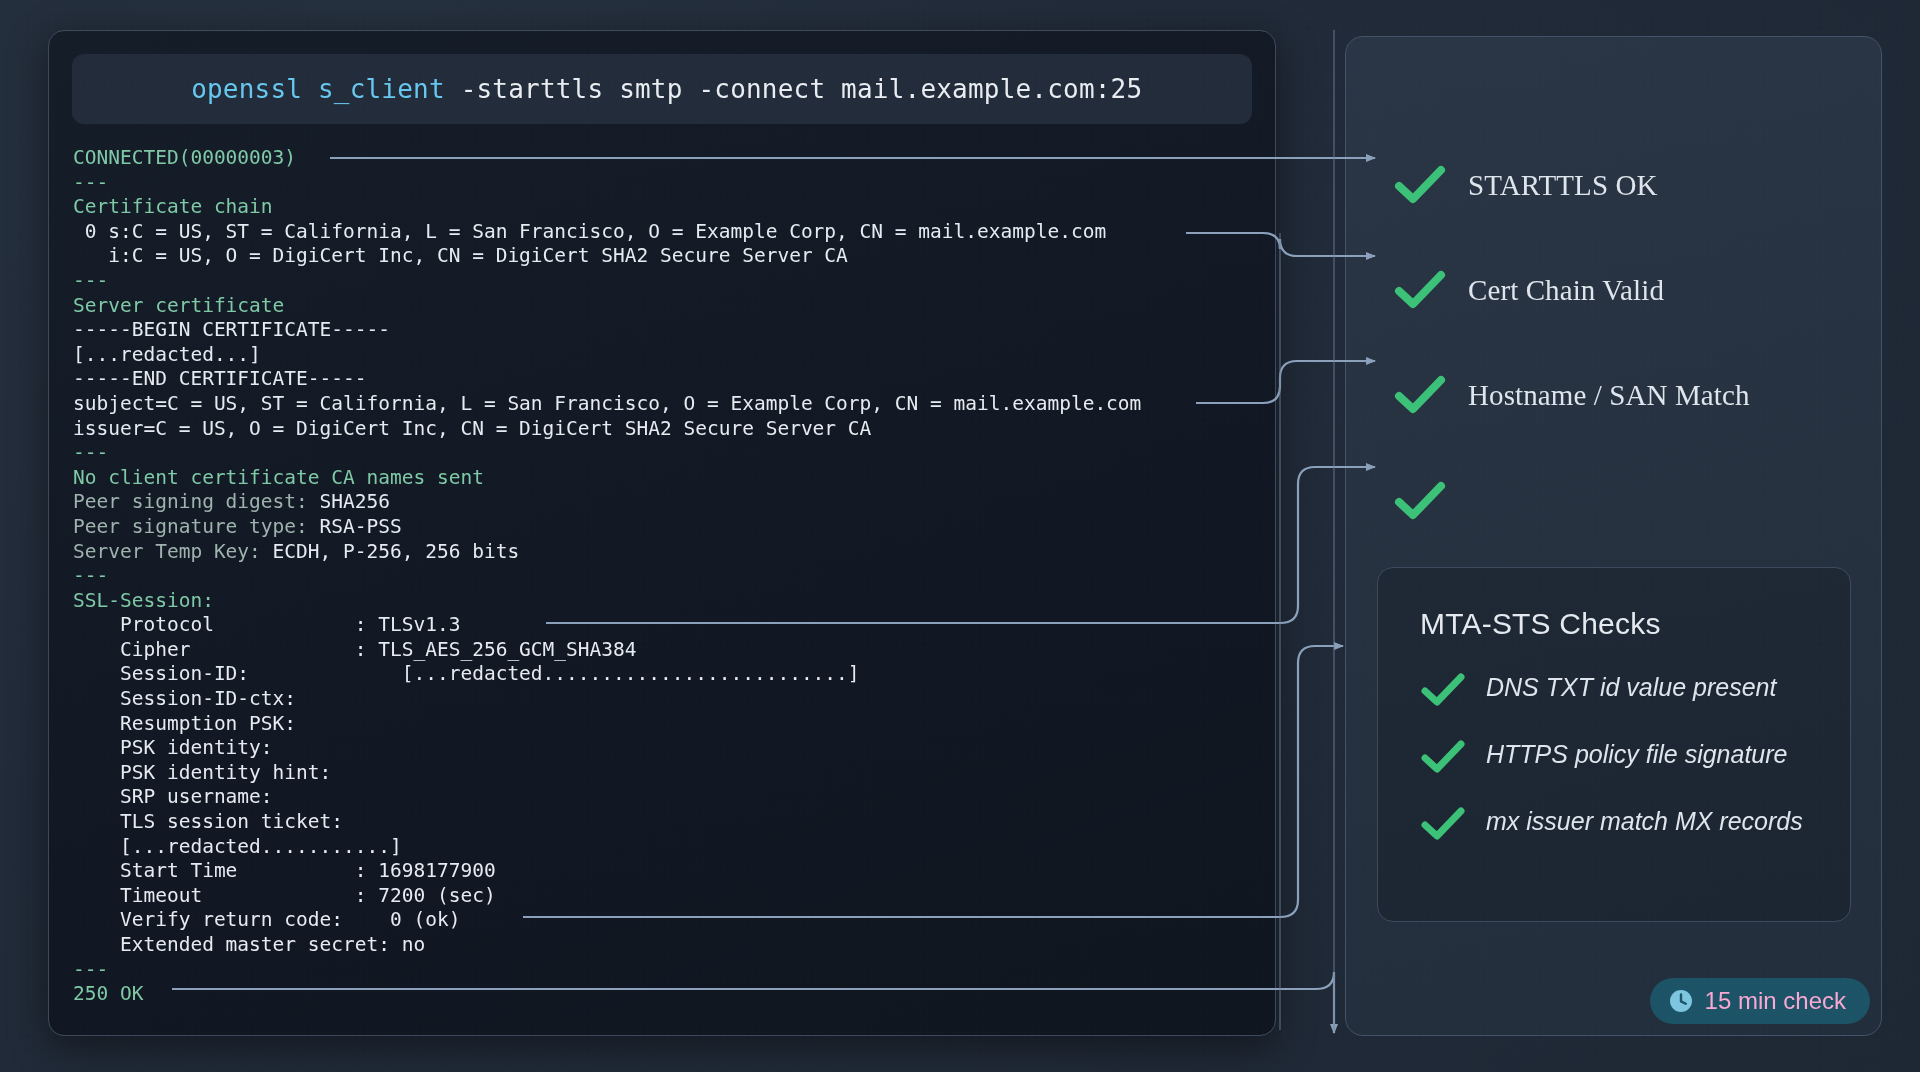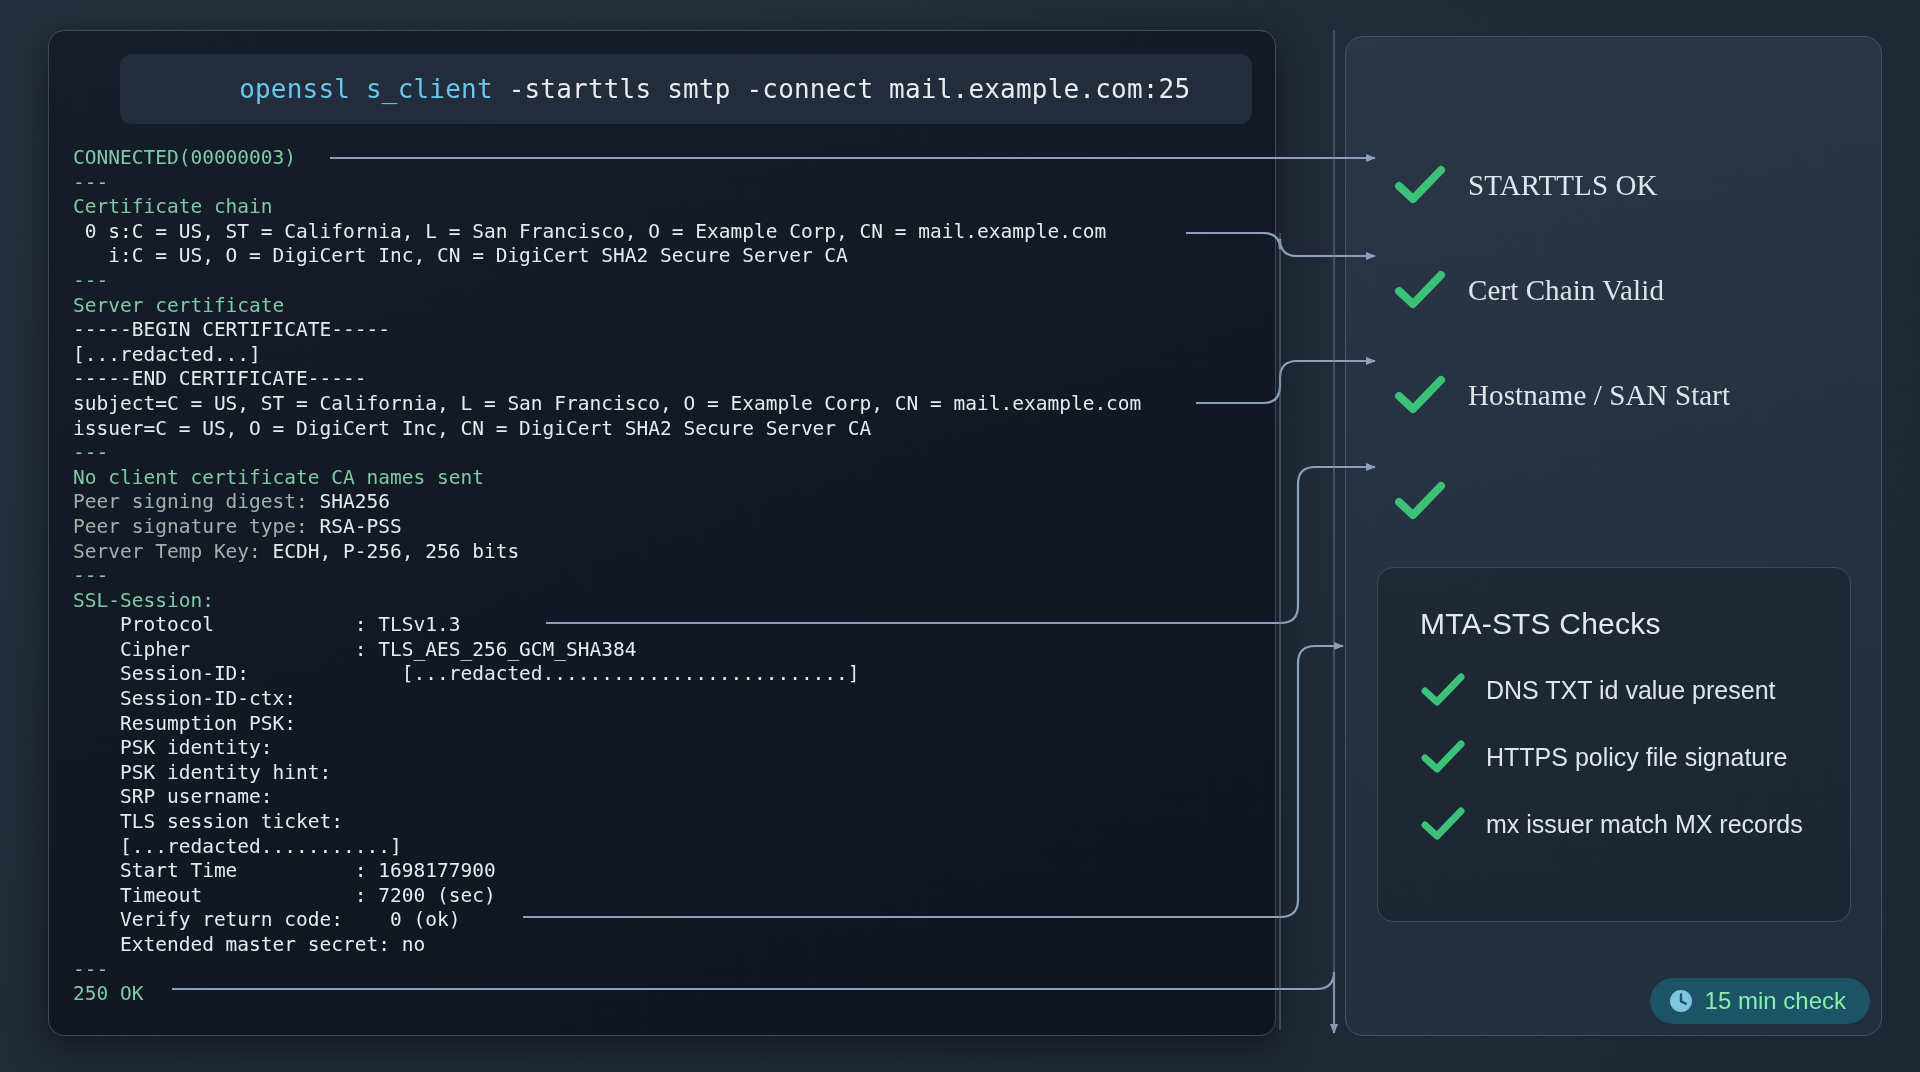--- a/index.html
+++ b/index.html
@@ -51,21 +51,20 @@
     left: 23px;
     top: 23px;
     right: 23px;
     height: 70px;
     background: #222c3a;
     border-radius: 12px;
     display: flex;
     align-items: center;
     padding: 0 24px;
     box-sizing: border-box;
-    margin-left: 48px;
   }
   #command-text {
     font-family: "DejaVu Sans Mono", monospace;
     font-size: 26px;
     letter-spacing: .2px;
     color: #e9edf2;
     white-space: pre;
   }
   #command-text .cmd-kw { color: #67c7ef; }
 
@@ -141,21 +140,22 @@
     left: 42px;
     top: 39px;
     font-size: 30px;
     color: #e4e9ef;
     letter-spacing: .2px;
   }
   .mta-row {
     position: absolute;
     left: 42px;
     display: flex;
-    align-items: center;
+    align-items: flex-start;
+    font-style: italic;
   }
   .mta-row .label {
     font-size: 25px;
     color: #dfe5ec;
     margin-left: 20px;
     white-space: nowrap;
   }
   .tick-sm { width: 46px; height: 34px; flex: 0 0 auto; }
 
   
@@ -163,21 +163,21 @@
     position: absolute;
     right: 50px;
     bottom: 48px;
     height: 46px;
     display: flex;
     align-items: center;
     gap: 11px;
     padding: 0 24px 0 18px;
     border-radius: 23px;
     background: #1c5366;
-    color: #86efac;
+    color: #f9a8d4;
     font-size: 24px;
     z-index: 40;
     box-sizing: border-box;
   }
   #badge .clock { width: 26px; height: 26px; flex: 0 0 auto; }
 
   
   #connectors {
     position: absolute;
     inset: 0;
@@ -239,21 +239,21 @@
     <svg class="tick" viewBox="0 0 52 40">
       <path d="M5,21 L19,34 L47,5" fill="none" stroke="#3cc178" stroke-width="8" stroke-linecap="round" stroke-linejoin="round"></path>
     </svg>
     <span class="label">Cert Chain Valid</span>
   </div>
 
   <div class="check-row" style="top:338px">
     <svg class="tick" viewBox="0 0 52 40">
       <path d="M5,21 L19,34 L47,5" fill="none" stroke="#3cc178" stroke-width="8" stroke-linecap="round" stroke-linejoin="round"></path>
     </svg>
-    <span class="label">Hostname / SAN Start</span>
+    <span class="label">Hostname / SAN Match</span>
   </div>
 
   <div class="check-row" style="top:444px">
     <svg class="tick" viewBox="0 0 52 40">
       <path d="M5,21 L19,34 L47,5" fill="none" stroke="#3cc178" stroke-width="8" stroke-linecap="round" stroke-linejoin="round"></path>
     </svg>
   </div>
 
   <div id="mta-card">
     <div id="mta-title">MTA-STS Checks</div>

